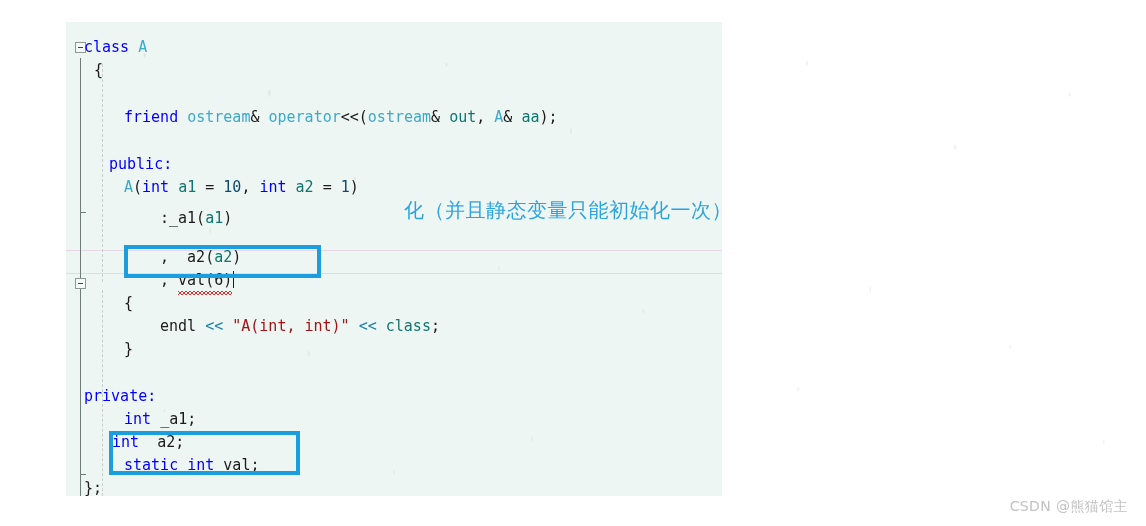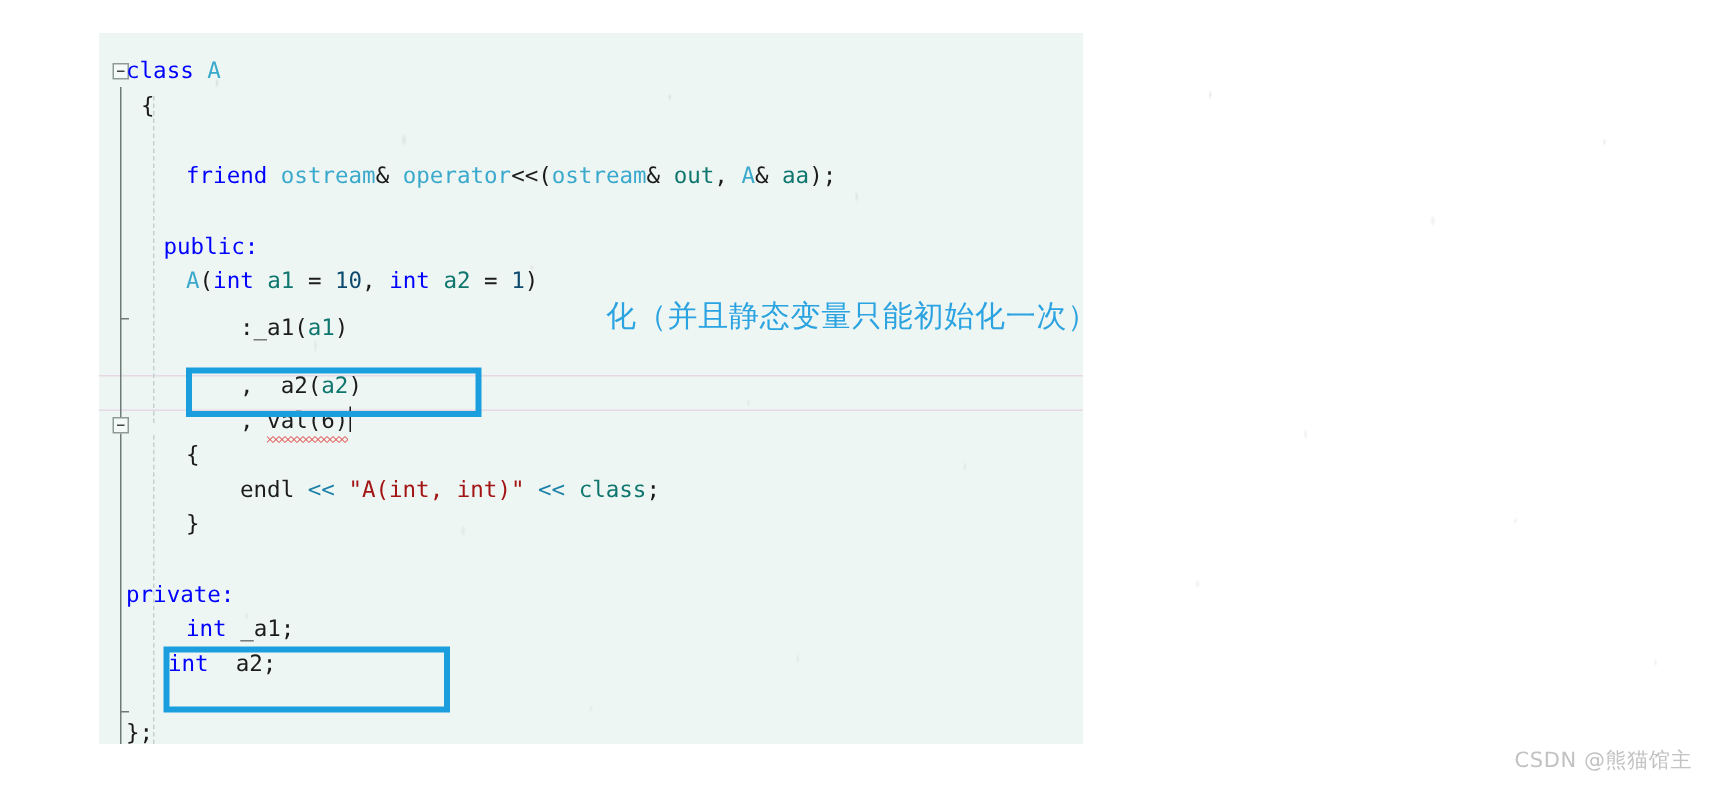--- a/index.html
+++ b/index.html
@@ -253,20 +253,21 @@
     
     <div class="line" style="top:363px;"><span class="kw">private:</span></div>
 
     
     <div class="line" style="top:386px; left:58px;"><span class="kw">int</span><span class="plain"> </span><span class="plain">_a1</span><span class="plain">;</span></div>
 
     
     <div class="line" style="top:409px; left:46px;"><span class="kw">int</span><span class="plain">  </span><span class="plain">a2</span><span class="plain">;</span></div>
 
     
+    <div class="line" style="top:432px; left:58px;"><span class="kw">static</span><span class="plain"> </span><span class="kw">int</span><span class="plain"> </span><span class="plain">val</span><span class="plain">;</span></div>
 
     
     <div class="line" style="top:455px;"><span class="plain">};</span></div>
 
   </div>
 </div>
 
 <div class="hl-box" style="left:124px; top:245px; width:197px; height:33px;"></div>
 <div class="hl-box" style="left:109px; top:431px; width:191px; height:44px;"></div>
 

